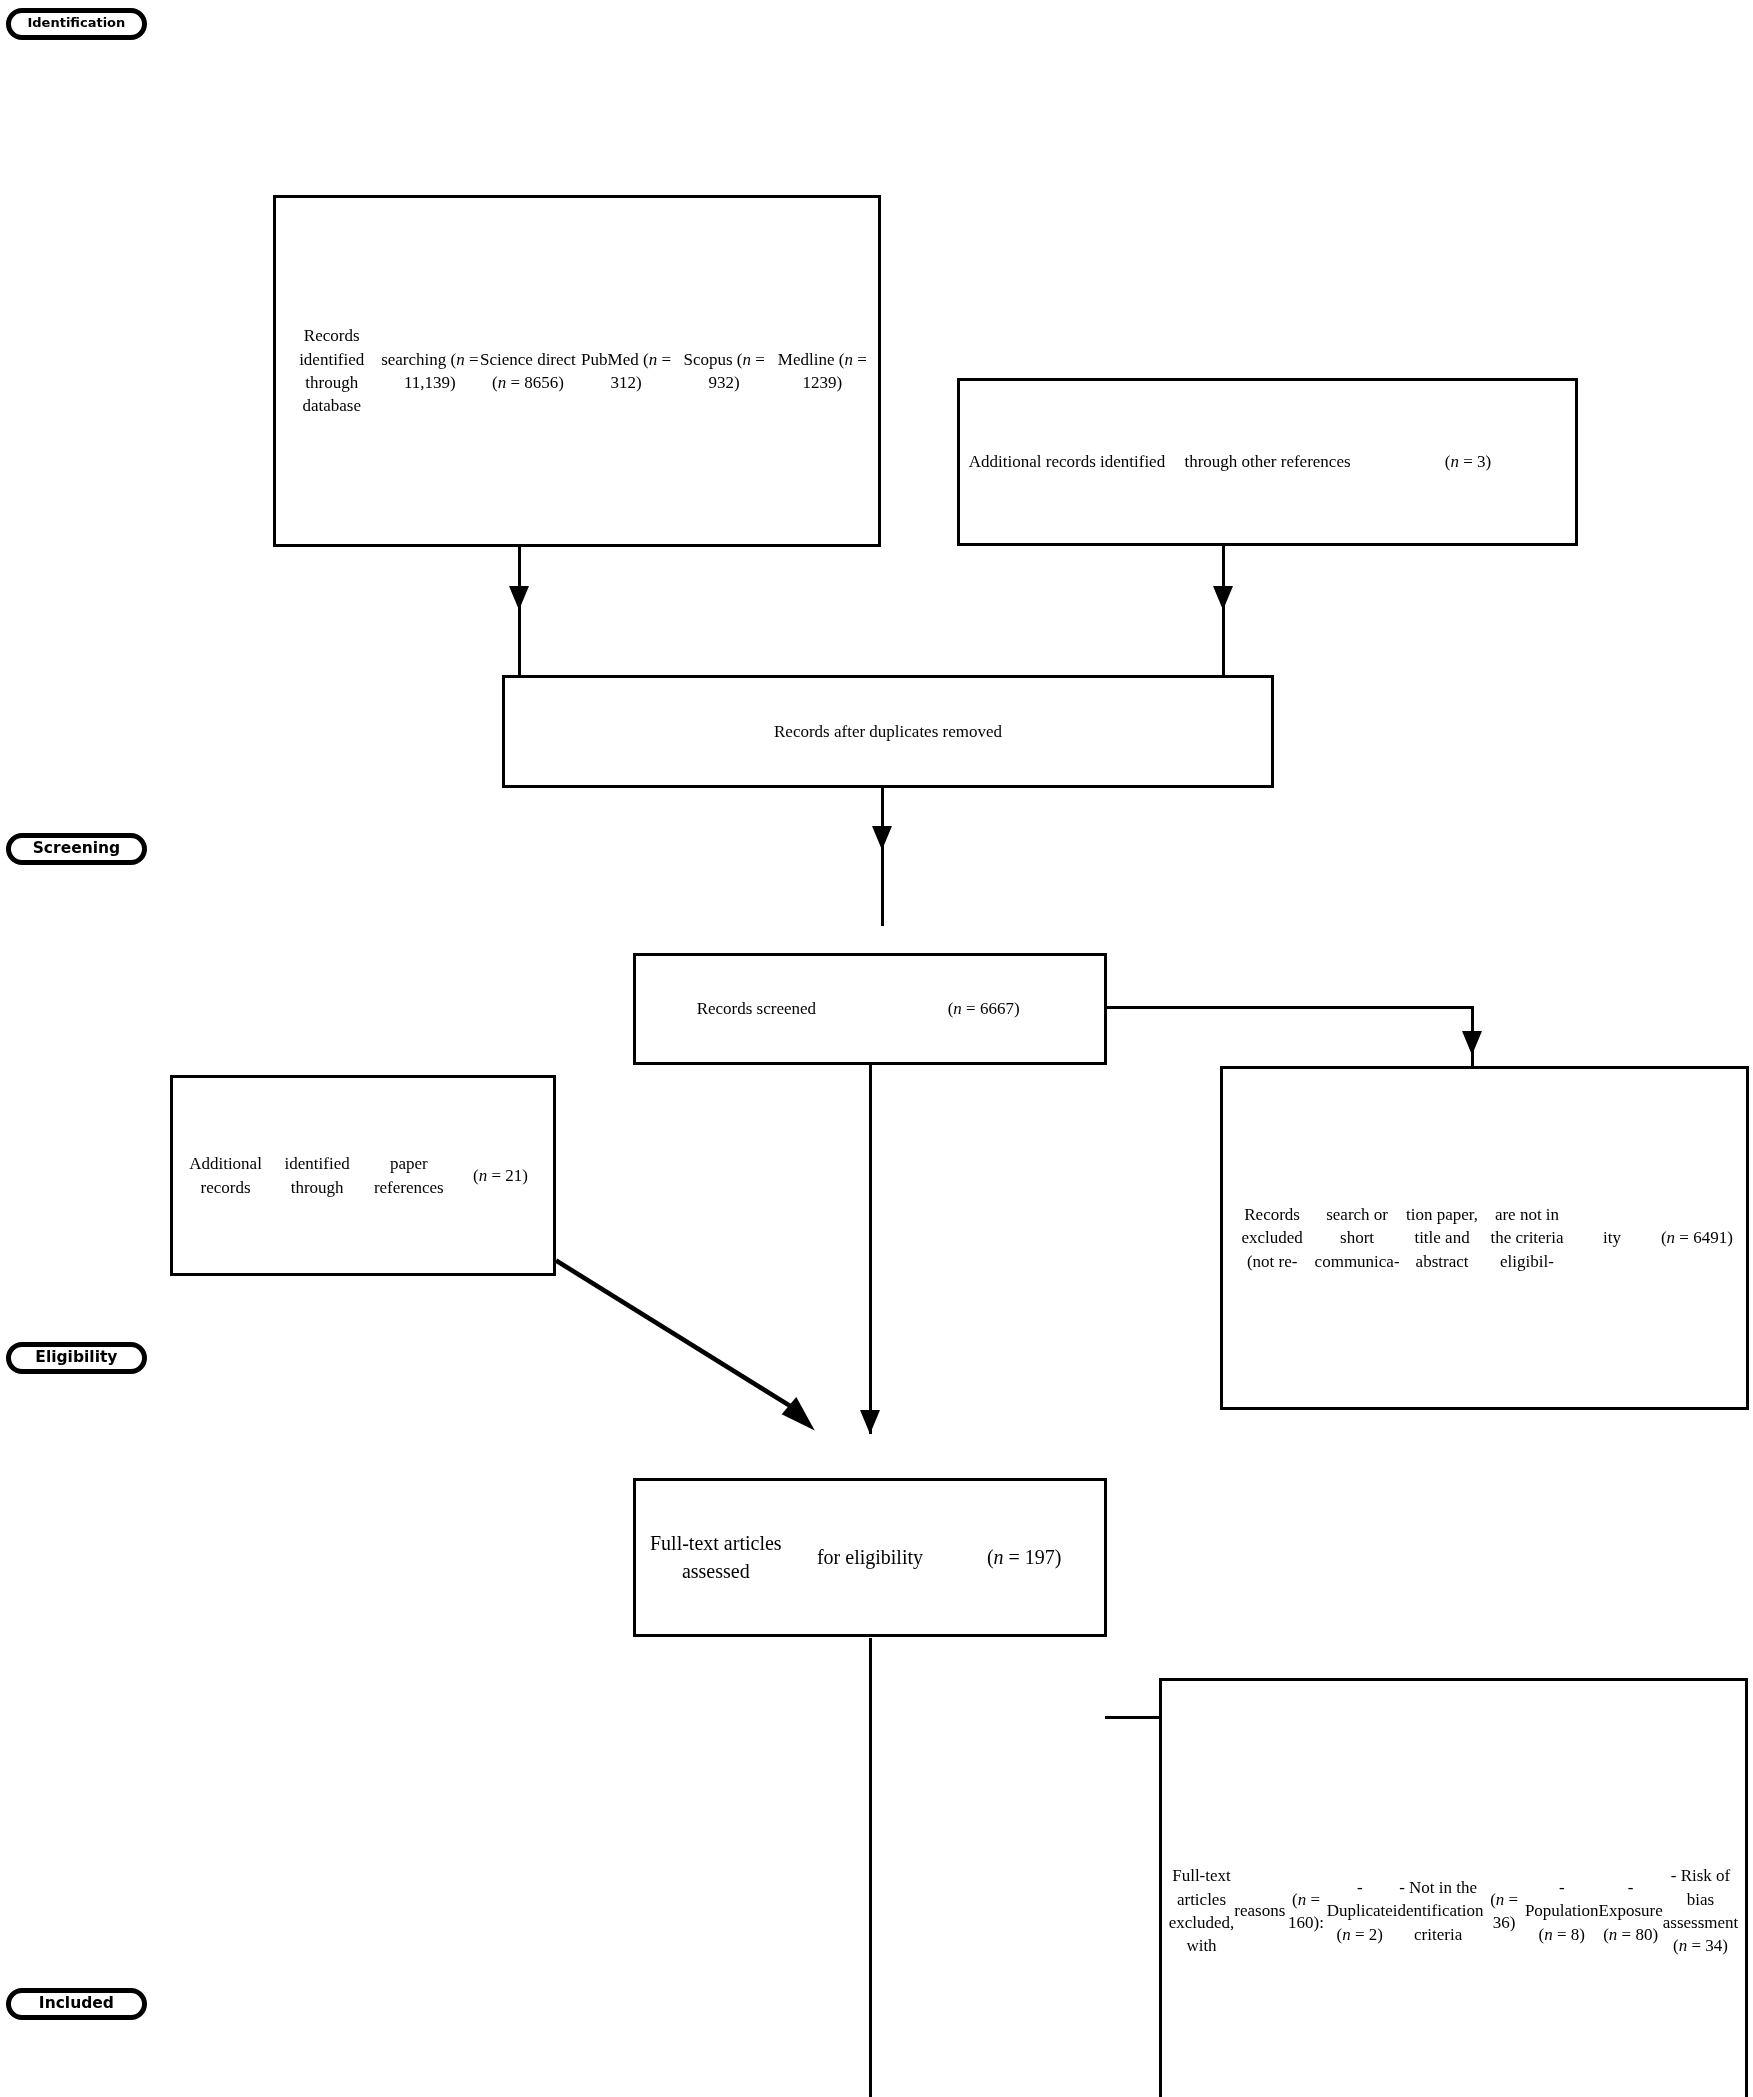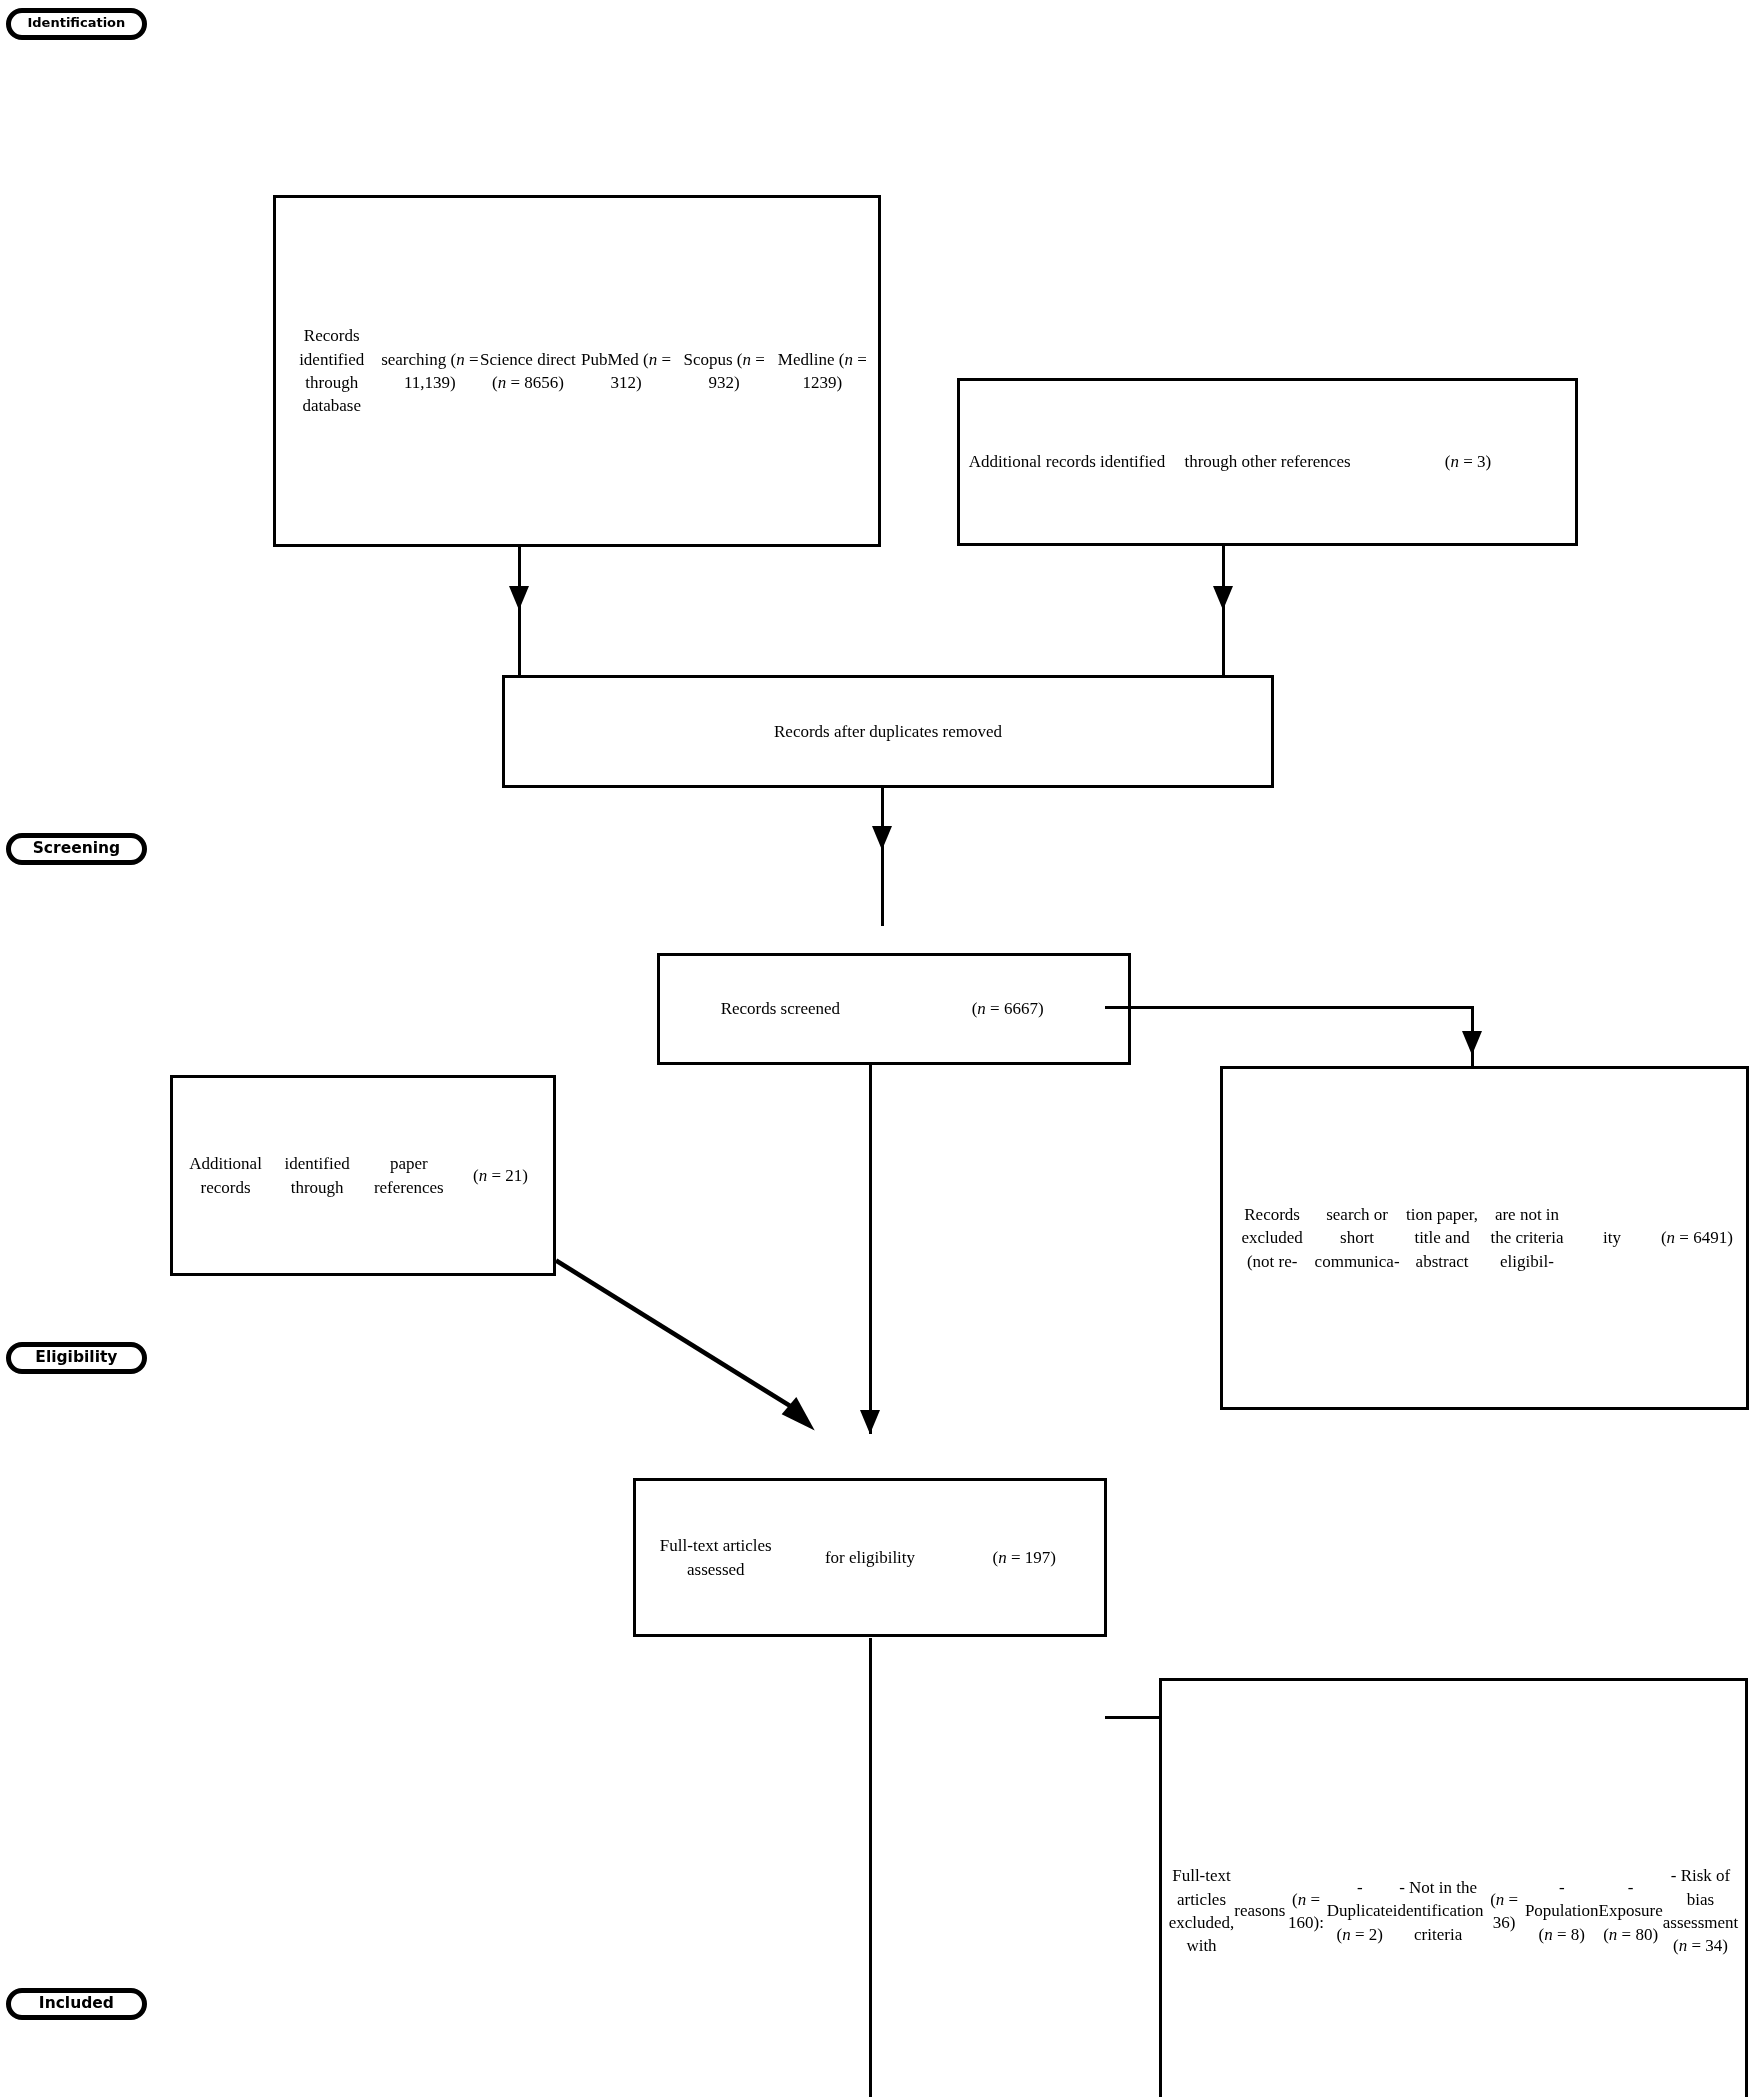--- a/index.html
+++ b/index.html
@@ -127,21 +127,21 @@
   <div class="vline" style="left:1222px; top:546px; height:138px;"></div>
   <div class="arrowhead" style="left:1213px; top:586px;"></div>
 
   <div class="node" style="left:502px; top:675px; width:772px; height:113px; font-size:17px;">
     <span class="ln">Records after duplicates removed</span>
   </div>
 
   <div class="vline" style="left:881px; top:788px; height:138px;"></div>
   <div class="arrowhead" style="left:872px; top:826px;"></div>
 
-  <div class="node" style="left:633px; top:953px; width:474px; height:112px; font-size:17px;margin-left:24px;">
+  <div class="node" style="left:633px; top:953px; width:474px; height:112px; font-size:17px;">
     <span class="ln">Records screened</span>
     <span class="ln">(<span class="ital">n</span> = 6667)</span>
   </div>
 
   <div class="hline" style="left:1105px; top:1006px; width:368px;"></div>
   <div class="vline" style="left:1471px; top:1006px; height:63px;"></div>
   <div class="arrowhead" style="left:1462px; top:1031px;"></div>
 
   <div class="node" style="left:1220px; top:1066px; width:529px; height:344px; font-size:17px;">
     <span class="ln">Records excluded (not re-</span>
@@ -160,21 +160,21 @@
   </div>
 
   <svg class="diag" style="left:554px; top:1258px;" width="277" height="180" viewBox="0 0 660 430">
     <line x1="4" y1="6" x2="590" y2="370" stroke="#000000" stroke-width="11"></line>
     <polygon points="622,412 543,373 578,332" fill="#000000"></polygon>
   </svg>
 
   <div class="vline" style="left:869px; top:1065px; height:369px;"></div>
   <div class="arrowhead" style="left:860px; top:1410px;"></div>
 
-  <div class="node" style="left:633px; top:1478px; width:474px; height:159px; font-size:17px;gap:8px;">
+  <div class="node" style="left:633px; top:1478px; width:474px; height:159px; font-size:20px;gap:8px;">
     <span class="ln">Full-text articles assessed</span>
     <span class="ln">for eligibility</span>
     <span class="ln">(<span class="ital">n</span> = 197)</span>
   </div>
 
   <div class="hline" style="left:1105px; top:1716px; width:379px;"></div>
   <div class="vline" style="left:1481px; top:1716px; height:76px;"></div>
   <div class="arrowhead" style="left:1472px; top:1762px;"></div>
 
   <div class="node" style="left:1159px; top:1678px; width:589px; height:466px; font-size:17px;">

